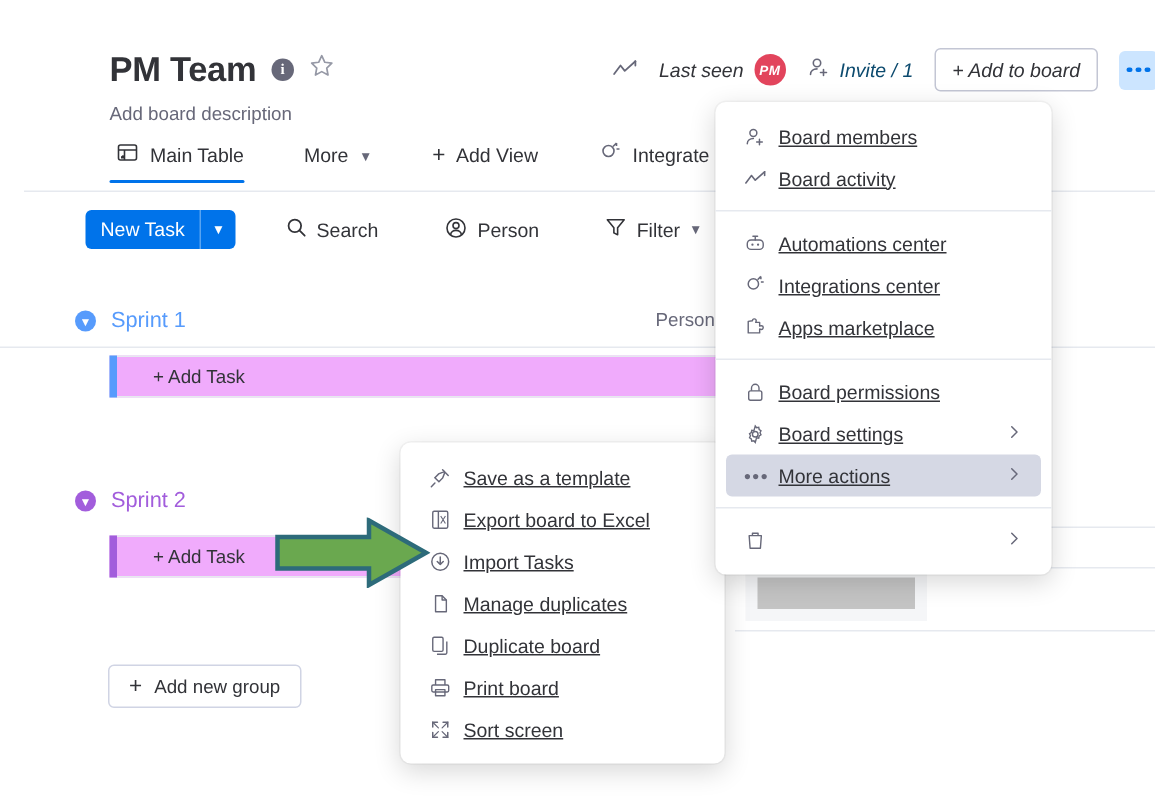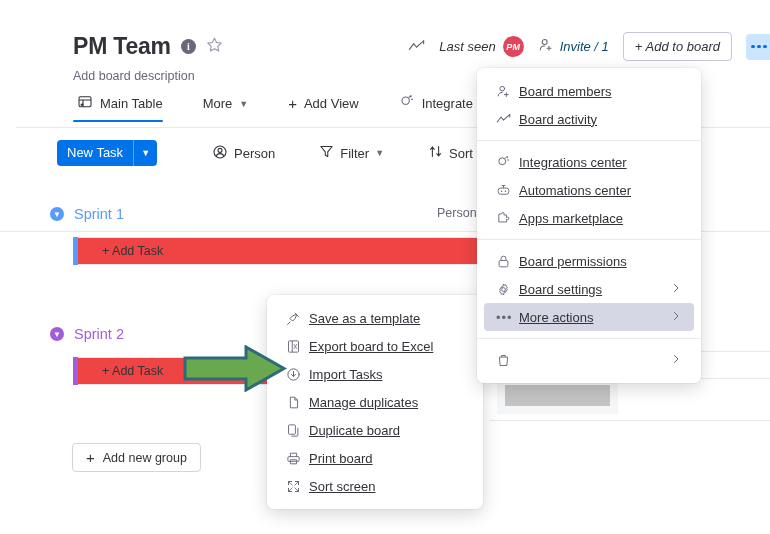--- a/index.html
+++ b/index.html
@@ -71,21 +71,21 @@
   .newtask .arr { padding:0 7px; font-size:9px; line-height:26px; }
   .tbtn { display:flex; align-items:center; gap:6px; font-size:13px; color:#323338; padding:0 11px; height:26px; white-space:nowrap; }
   .toolbar-gap { width:22px; }
 
   
   .group { position:absolute; left:50px; }
   .group-head { display:flex; align-items:center; gap:10px; height:22px; }
   .collapse-dot { width:14px; height:14px; border-radius:50%; display:flex; align-items:center; justify-content:center; color:#fff; font-size:8px; }
   .group-name { font-size:14.5px; font-weight:400; }
   .addtask-row {
-    margin-top:12px; margin-left:23px; height:28px; background:#ef4444;
+    margin-top:12px; margin-left:23px; height:28px; background:#f0abfc;
     border:1px solid #e6e9ef; border-left:none; display:flex; align-items:center;
   }
   .grp-color-bar { width:5px; height:28px; flex:none; }
   .addtask-lbl { font-size:12.5px; color:#323338; padding-left:24px; }
   .row-sep { position:absolute; height:1px; background:#e6e9ef; }
   .col-hdr { position:absolute; font-size:12.5px; color:#676879; }
 
   .addgroup-btn {
     position:absolute; left:72px; top:443px;
     display:flex; align-items:center; gap:8px;
@@ -202,20 +202,29 @@
     <div class="head-divider"></div>
   </div>
 
   <div class="toolbar">
     <div class="newtask">
       <span class="txt">New Task</span>
       <span class="split"></span>
       <span class="arr">▼</span>
     </div>
     <div class="toolbar-gap"></div>
+    <div class="tbtn">
+      <span>
+        <svg width="15" height="15" viewBox="0 0 24 24" fill="none" stroke="#323338" stroke-width="1.9" stroke-linecap="round">
+          <circle cx="10.5" cy="10.5" r="6.7"></circle>
+            <path d="M15.4 15.4L21 21"></path>
+        </svg>
+      </span>
+      <span>Search</span>
+    </div>
     <div class="toolbar-gap"></div>
     <div class="tbtn">
       <span>
         <svg width="16" height="16" viewBox="0 0 24 24" fill="none" stroke="#323338" stroke-width="1.6">
           <circle cx="12" cy="12" r="9"></circle>
             <circle cx="12" cy="9.6" r="3"></circle>
           <path d="M6.6 19c0-3 2.6-4.6 5.4-4.6s5.4 1.6 5.4 4.6"></path>
         </svg>
       </span>
       <span>Person</span>
@@ -370,37 +379,37 @@
             <path d="M22 4v4"></path>
         </svg>
       </span>
       <span class="mtext">Board activity</span>
     </div>
 
     <div class="menu-sep"></div>
 
     <div class="mi">
       <span class="mic">
-        <svg width="15" height="15" viewBox="0 0 24 24" fill="none" stroke="#676879" stroke-width="1.6">
-          <circle cx="10" cy="10" r="5.5"></circle>
-          <path d="M14.5 5.5l3.5-3.5M18 8l3 0M18 5l0-3"></path>
-        </svg>
-      </span>
-      <span class="mtext">Integrations center</span>
-    </div>
-    <div class="mi">
-      <span class="mic">
         <svg width="15" height="15" viewBox="0 0 24 24" fill="none" stroke="#676879" stroke-width="1.5">
           <rect x="3.5" y="8" width="17" height="10" rx="4"></rect>
           <circle cx="9" cy="13" r="1.2" fill="#676879" stroke="none"></circle>
           <circle cx="15" cy="13" r="1.2" fill="#676879" stroke="none"></circle>
           <path d="M12 8V4.5M9.5 4h5" stroke-linecap="round"></path>
         </svg>
       </span>
       <span class="mtext">Automations center</span>
+    </div>
+    <div class="mi">
+      <span class="mic">
+        <svg width="15" height="15" viewBox="0 0 24 24" fill="none" stroke="#676879" stroke-width="1.6">
+          <circle cx="10" cy="10" r="5.5"></circle>
+          <path d="M14.5 5.5l3.5-3.5M18 8l3 0M18 5l0-3"></path>
+        </svg>
+      </span>
+      <span class="mtext">Integrations center</span>
     </div>
     <div class="mi">
       <span class="mic">
         <svg width="15" height="15" viewBox="0 0 24 24" fill="none" stroke="#676879" stroke-width="1.5" stroke-linejoin="round">
           <path d="M9 4.5a2 2 0 0 1 4 0c0 .9-.5 1.2-.5 1.8h4.2v4c.6 0 .9-.5 1.8-.5a2 2 0 0 1 0 4c-.9 0-1.2-.5-1.8-.5v4.2H4.5V5.2z"></path>
         </svg>
       </span>
       <span class="mtext">Apps marketplace</span>
     </div>
 

